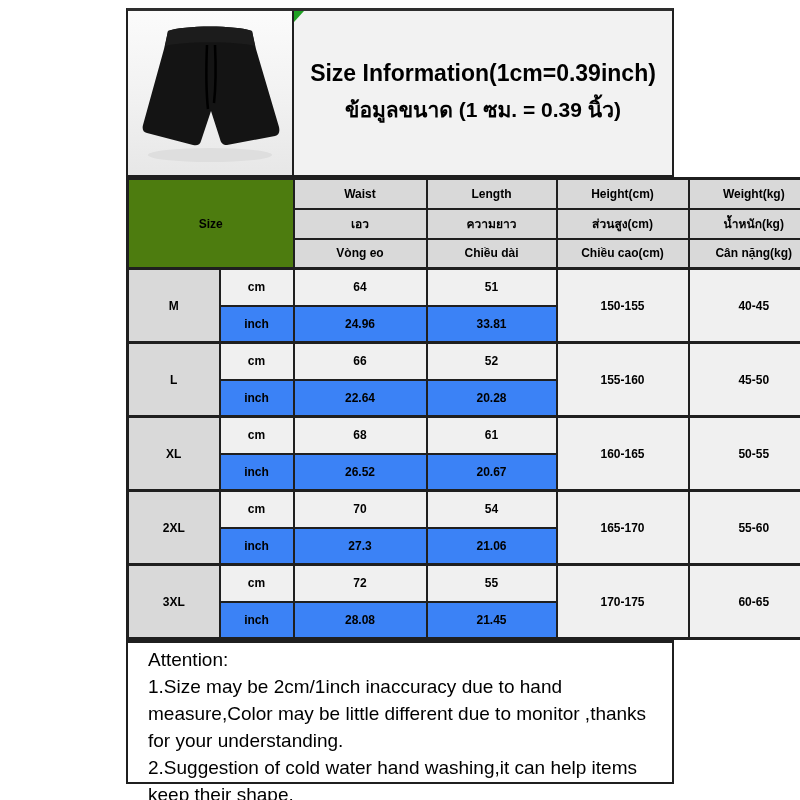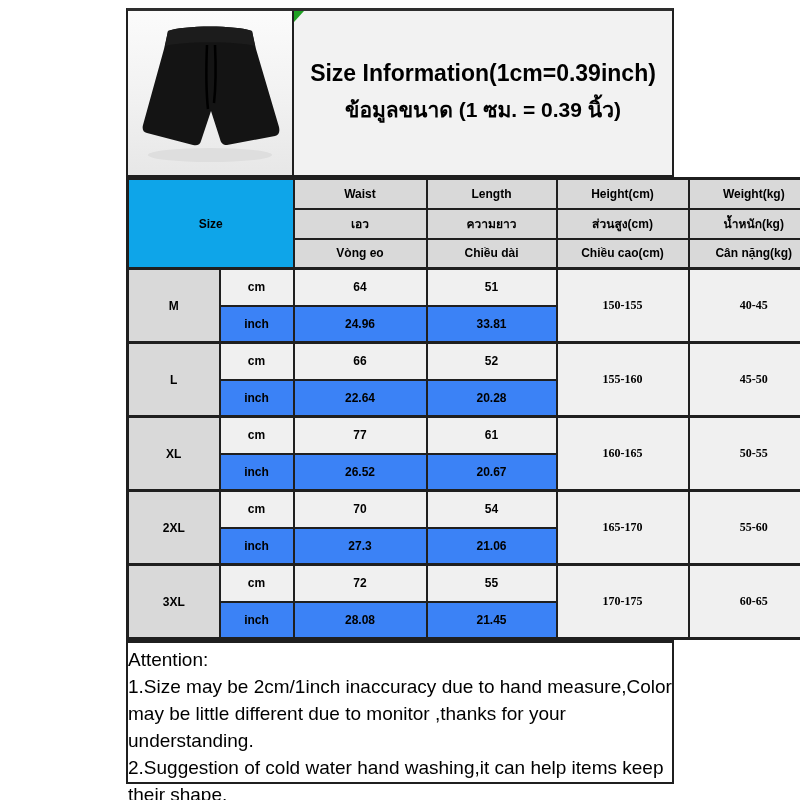--- a/index.html
+++ b/index.html
@@ -71,35 +71,35 @@
     font-weight: bold;
     font-size: 12px;
     overflow: hidden;
     white-space: nowrap;
   }
   tr.hdr-row    { height: 30px; }
   tr.data-row   { height: 37px; }
   th.size-th {
     font-size: 36px;
     font-weight: bold;
-    background: #0ea5e9;
+    background: #4d7c0f;
   }
   .hdr-cell     { background: #d9d9d9; }
   .hdr-th-lang  { font-size: 18px; }
   th.size-cell  { background: #d9d9d9; font-size: 20px; }
   tr.cm-row td    { background: #f0f0f0; }
   tr.inch-row td  { background: #3b82f6; }
-  td.merged       { background: #f0f0f0; font-family: Liberation Serif, serif; }
+  td.merged       { background: #f0f0f0; }
   tr.block-start th, tr.block-start td { border-top: 3px solid #1f1f1f; }
   
   .attention-box {
     border: 2px solid #1f1f1f;
     border-top: 3px solid #1f1f1f;
     height: 144px;
-    padding: 3px 0;
+    padding: 3px 20px;
     box-sizing: border-box;
     background: #ffffff;
   }
   .attention-box p {
     margin: 0;
     font-size: 19px;
     line-height: 27px;
     font-weight: normal;
   }
 </style>
@@ -191,21 +191,21 @@
       </tr>
       <tr class="data-row inch-row">
         <td>inch</td>
         <td>22.64</td>
         <td>20.28</td>
       </tr>
 
       <tr class="data-row cm-row block-start">
         <th class="size-cell" rowspan="2">XL</th>
         <td>cm</td>
-        <td>77</td>
+        <td>68</td>
         <td>61</td>
         <td class="merged" rowspan="2">160-165</td>
         <td class="merged" rowspan="2">50-55</td>
       </tr>
       <tr class="data-row inch-row">
         <td>inch</td>
         <td>26.52</td>
         <td>20.67</td>
       </tr>
 

